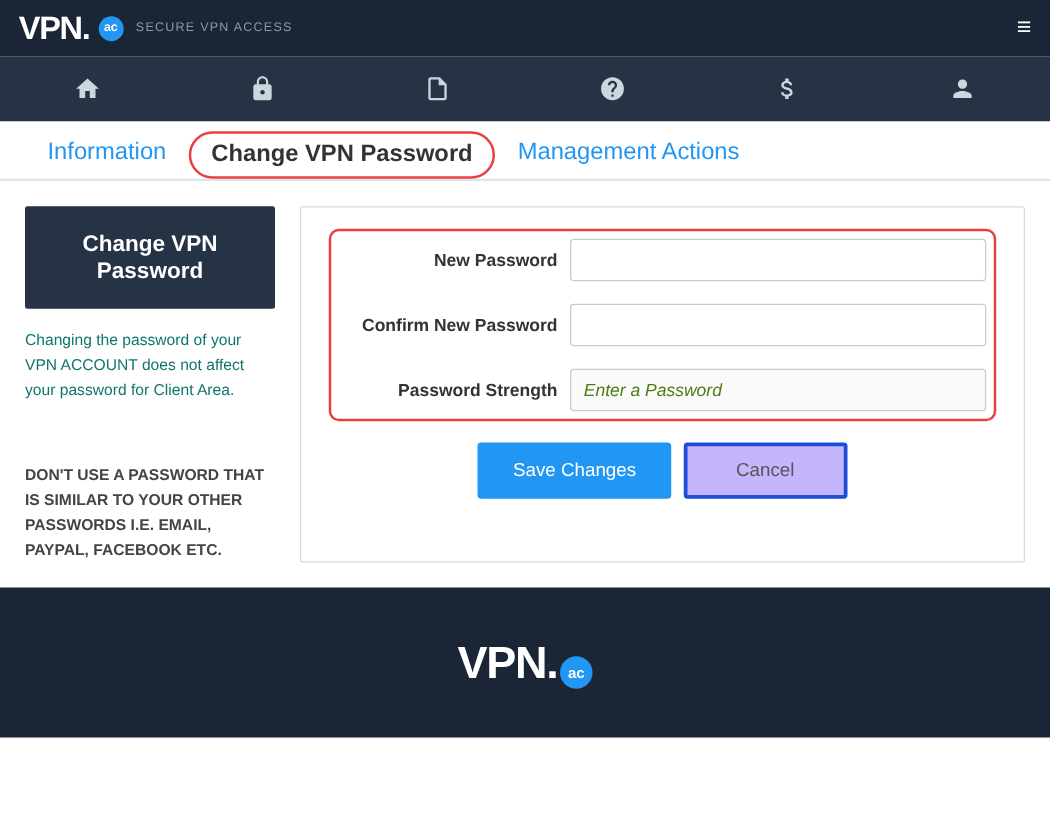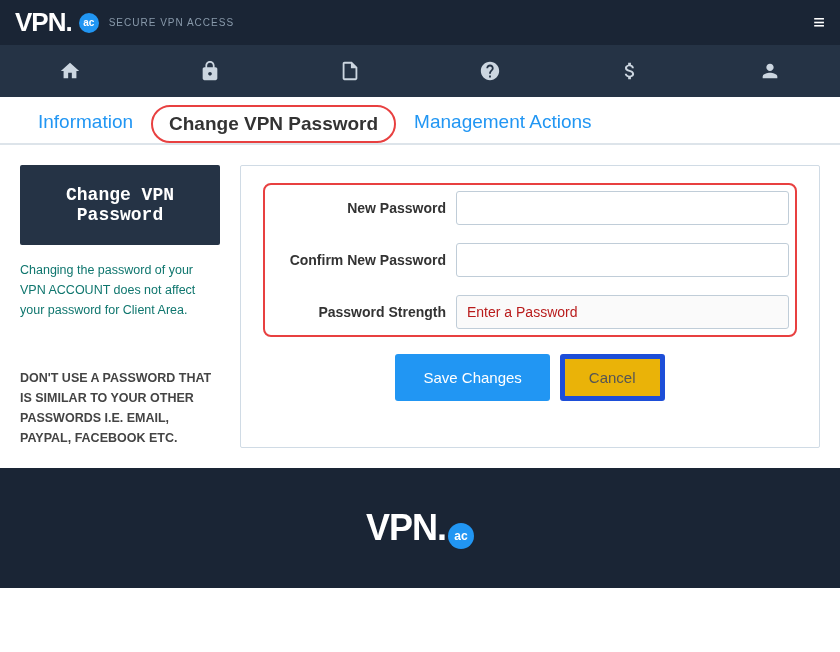--- a/index.html
+++ b/index.html
@@ -112,21 +112,20 @@
     }
     .sidebar-title {
       background: #253345;
       color: #fff;
       text-align: center;
       padding: 20px 15px;
       font-size: 18px;
       font-weight: bold;
       border-radius: 2px;
       margin-bottom: 15px;
-      font-family: Liberation Mono, monospace;
     }
     .sidebar-desc {
       font-size: 12.5px;
       color: #0f766e;
       line-height: 1.6;
       margin-bottom: 12px;
     }
     .sidebar-warning {
       font-size: 12.5px;
       color: #444;
@@ -178,48 +177,49 @@
       display: flex;
       align-items: center;
     }
     .password-strength {
       flex: 1;
       height: 34px;
       border: 1px solid #c0cdd8;
       border-radius: 3px;
       padding: 0 10px;
       font-size: 14px;
-      color: #b91c1c;
+      color: #4d7c0f;
       display: flex;
       align-items: center;
       background: #fafafa;
+      font-style: italic;
     }
 
     
     .btn-row {
       display: flex;
       gap: 10px;
       justify-content: center;
       margin-top: 25px;
     }
     .btn-save {
       background: #2196f3;
       color: #fff;
       border: none;
       border-radius: 3px;
       padding: 14px 28px;
       font-size: 15px;
       cursor: pointer;
     }
     .btn-cancel {
-      background: #eab308;
+      background: #c4b5fd;
       color: #555;
-      border: 5px solid #1d4ed8;
-      border-radius: 3px;
-      padding: 10px 24px;
+      border: 3px solid #1d4ed8;
+      border-radius: 3px;
+      padding: 10px 39px;
       font-size: 15px;
       cursor: pointer;
     }
 
     
     .red-circle-username {
       position: absolute;
       top: -6px;
       left: -10px;
       right: -10px;

